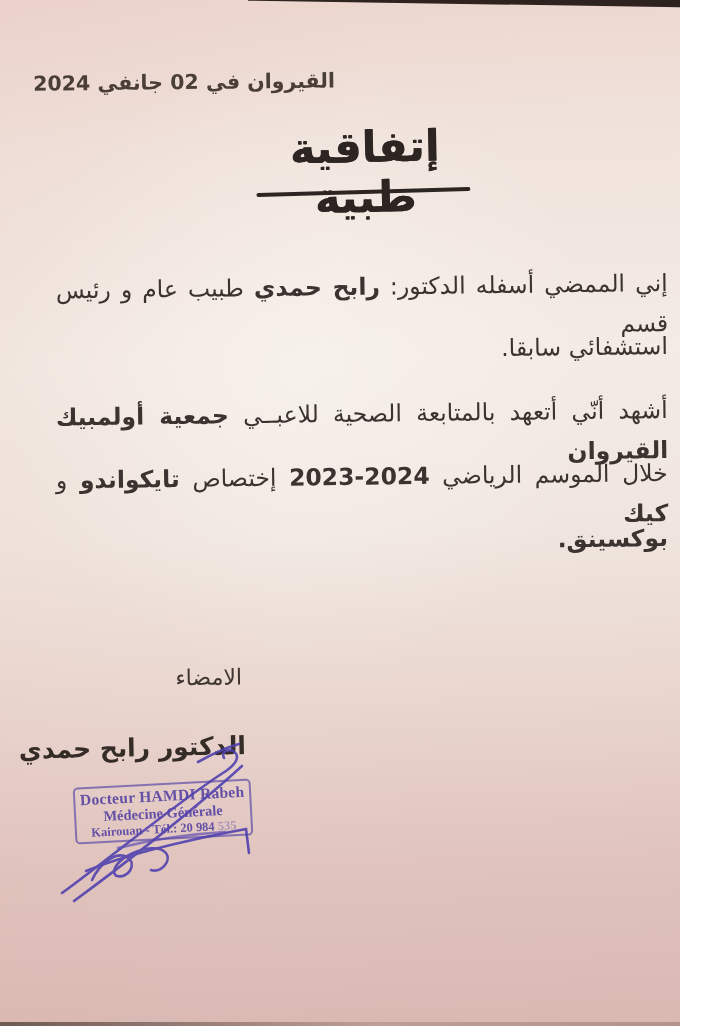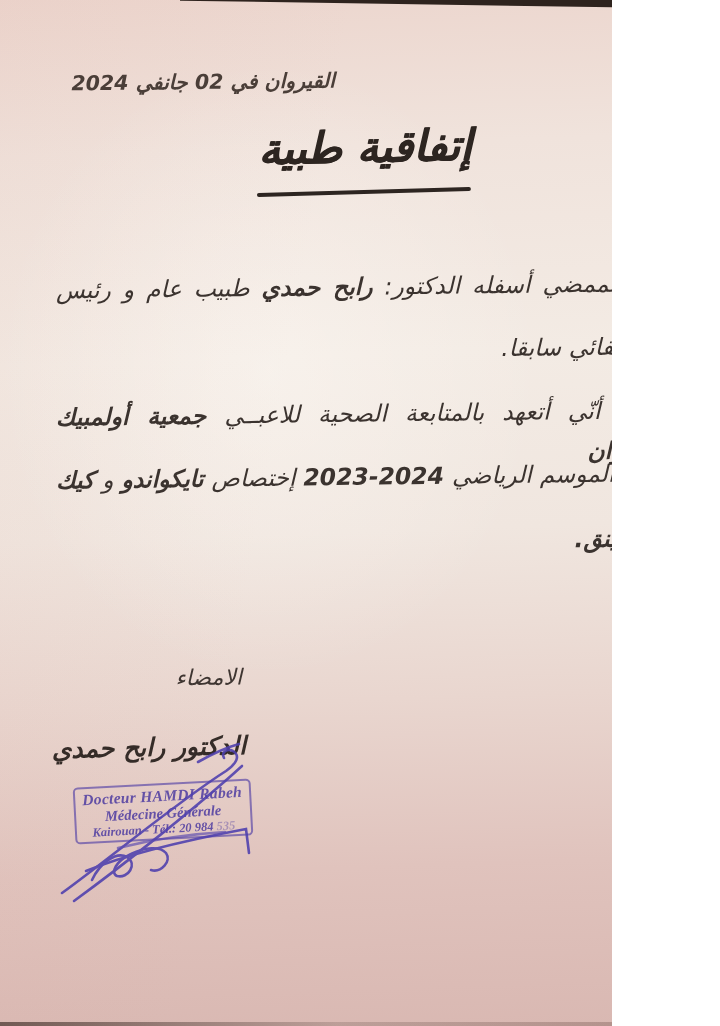--- a/index.html
+++ b/index.html
@@ -1,25 +1,24 @@
 <!DOCTYPE html>
 <html lang="ar"><head>
 <meta charset="utf-8">
 <style>
   html,body{margin:0;padding:0;}
   .page{
     position:relative;
-    width:612px;height:1026px;
+    width:680px;height:1026px;
     overflow:hidden;
     font-family:"DejaVu Sans",sans-serif;
     color:#3b332f;
     background:linear-gradient(178deg,
       #ecd6ce 0%, #f0e3dc 15%, #f3ebe4 35%, #f0e6df 52%,
       #e9d6cf 68%, #e0c3bd 84%, #d9b8b2 100%);
-    font-style:italic;
   }
   .paper-light{
     position:absolute;inset:0;pointer-events:none;
     background:
       radial-gradient(ellipse 62% 42% at 44% 36%, rgba(255,252,248,0.38), rgba(255,255,255,0) 72%),
       linear-gradient(100deg, rgba(220,170,160,0.10), rgba(255,255,255,0) 45%);
   }
   .top-edge{
     position:absolute;top:0;right:0;width:432px;height:9px;
     background:#2e231e;

